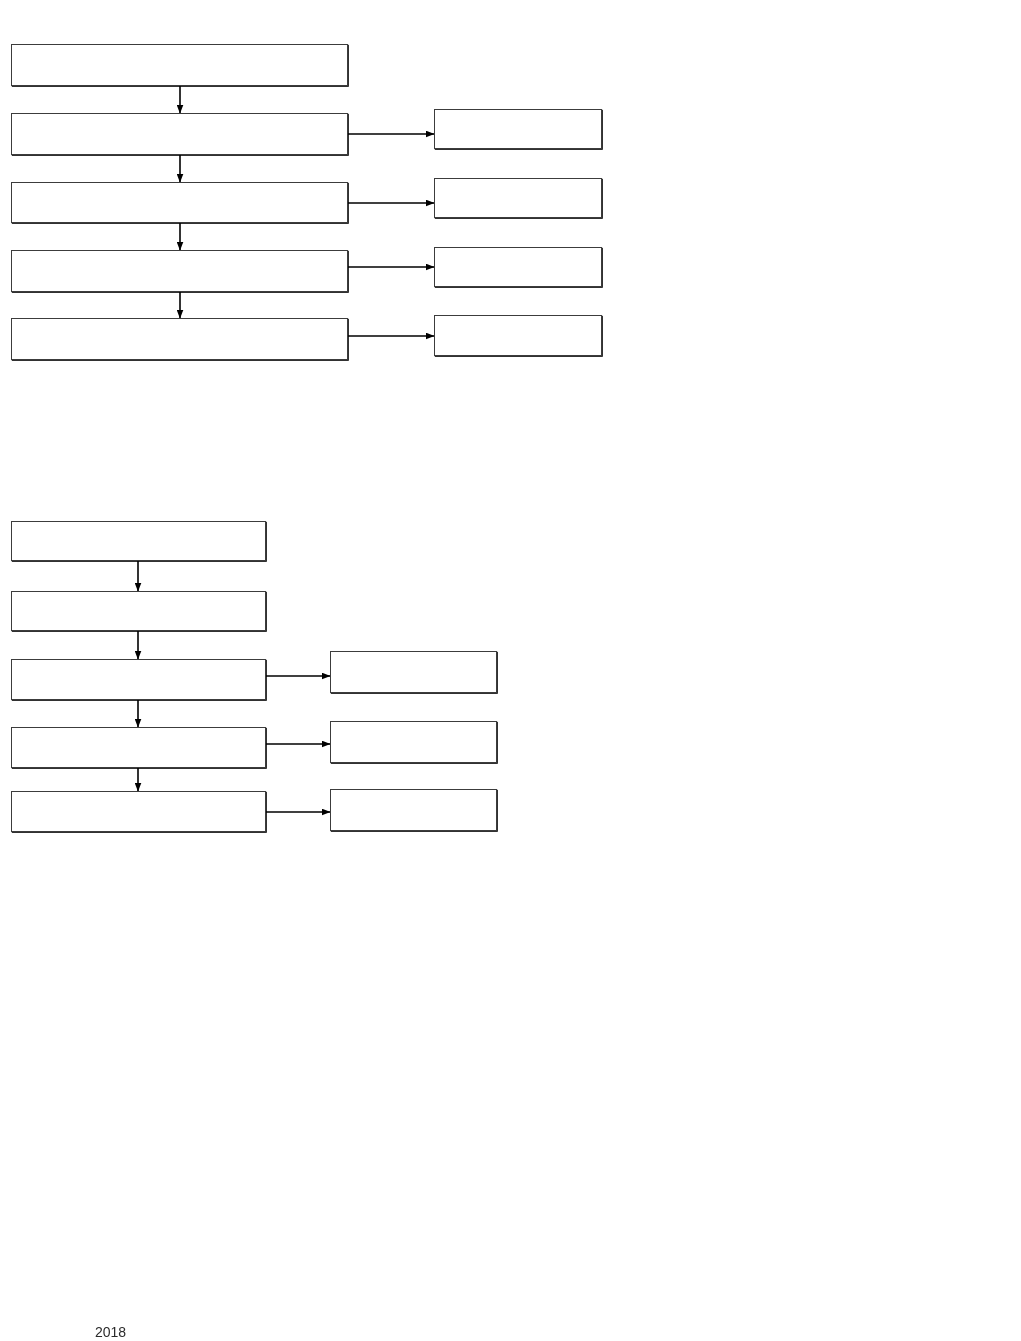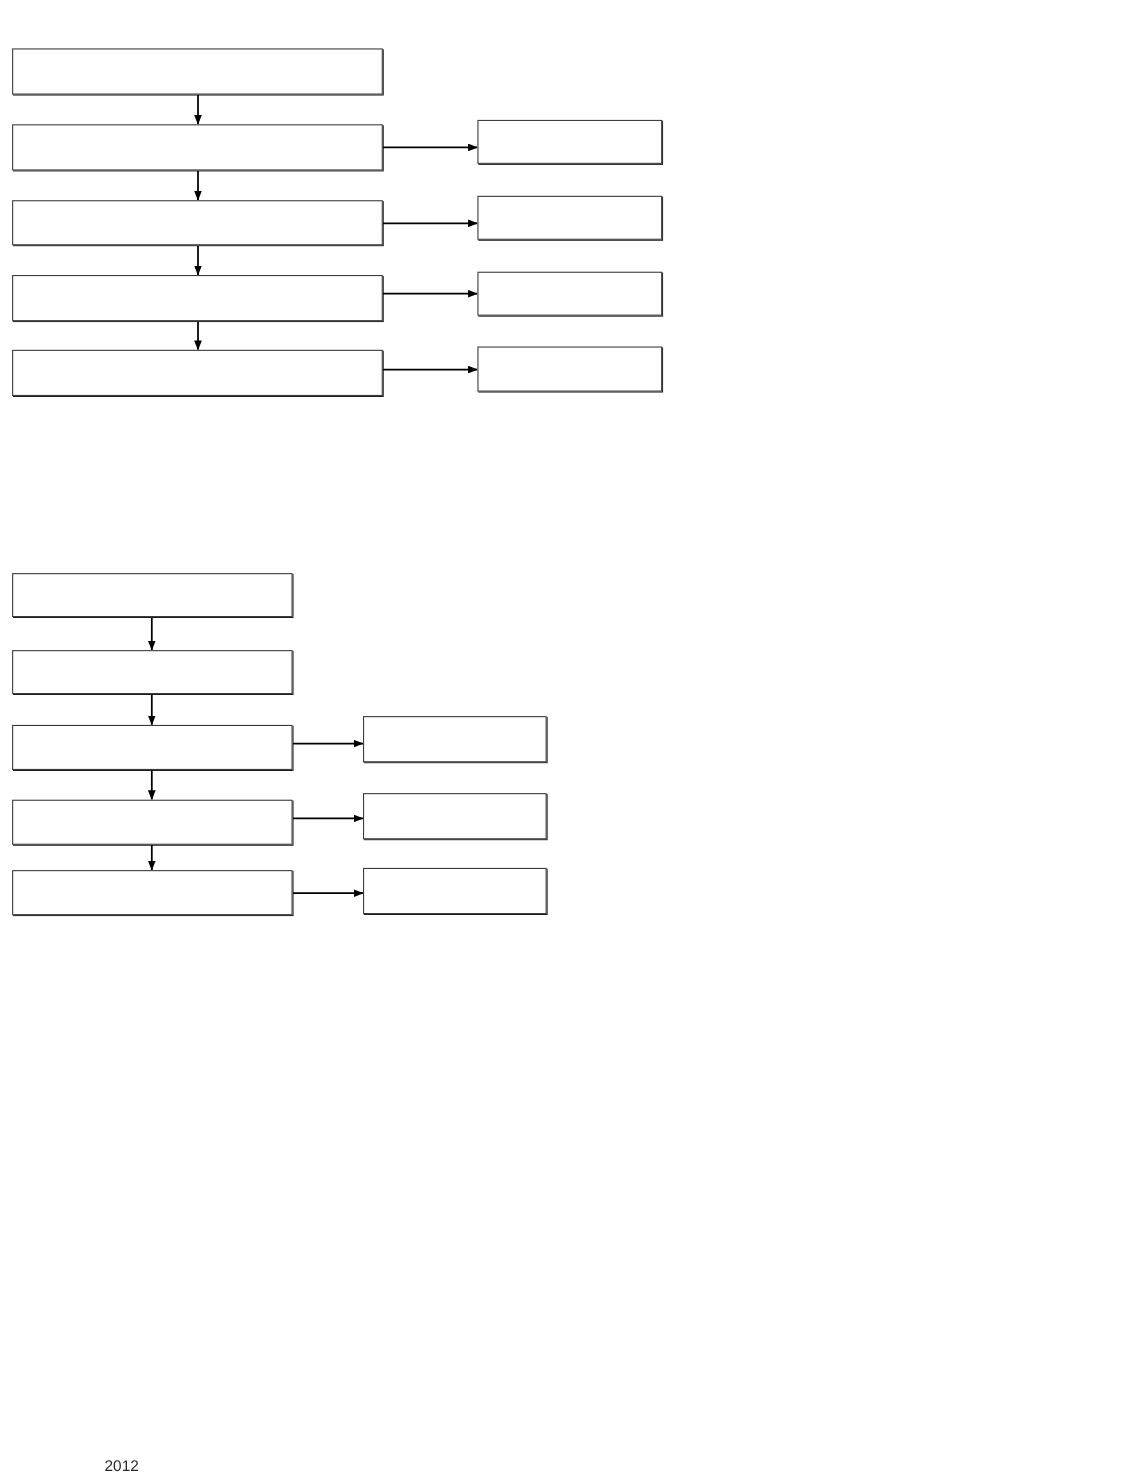--- a/index.html
+++ b/index.html
@@ -137,15 +137,15 @@
         <span class="flow-box-label"></span>
       </div>
       <div class="flow-box" style="left: 330px; top: 721px; width: 167px; height: 42px; border-color: rgb(60, 60, 60);">
         <span class="flow-box-label"></span>
       </div>
       <div class="flow-box" style="left: 330px; top: 789px; width: 167px; height: 42px; border-color: rgb(60, 60, 60);">
         <span class="flow-box-label"></span>
       </div>
     </div>
 
-  <div class="page-footer" style="left: 95px; top: 1325px;">2012</div>
+  <div class="page-footer" style="left: 95px; top: 1325px;">2018</div>
 
 </div>
 
 </body></html>

